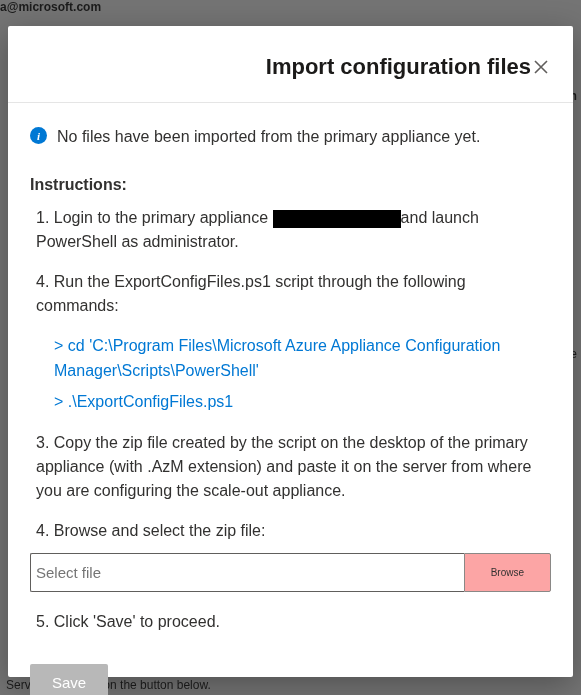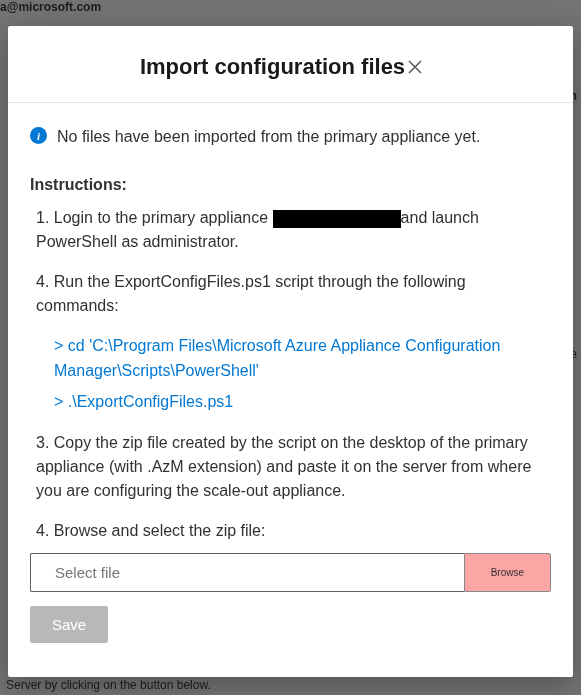--- a/index.html
+++ b/index.html
@@ -34,21 +34,21 @@
       left: 8px;
       right: 8px;
       bottom: 18px;
       background: #fff;
       border-radius: 2px;
       box-shadow: 0 8px 32px rgba(0,0,0,0.3);
       padding: 0;
     }
     .modal-header {
       display: flex;
-      justify-content: center;
+      justify-content: flex-end;
       align-items: center;
       padding: 28px 22px 22px 6px;
       border-bottom: 1px solid #e5e5e5;
     }
     .modal-title {
       font-size: 22px;
       font-weight: 600;
       color: #1b1a19;
     }
     .close-btn {
@@ -112,21 +112,21 @@
       padding-left: 24px;
       margin-bottom: 6px;
       line-height: 1.55;
     }
     .file-row {
       display: flex;
       margin-top: 10px;
     }
     .file-input {
       flex: 1;
-      padding: 10px 24px;
+      padding: 10px 5px;
       border: 1px solid #605e5c;
       border-right: none;
       border-radius: 2px 0 0 2px;
       font-size: 15px;
       color: #323130;
       background: #fff;
     }
     .browse-btn {
       padding: 10px 26px;
       border: 1px solid #8a8886;
@@ -188,16 +188,17 @@
       <span>3. Copy the zip file created by the script on the desktop of the primary appliance </span><span class="italic">(with .AzM extension)</span><span> and paste it on the server from where you are configuring the scale-out appliance.</span>
     </div>
 
     <div class="step" style="margin-bottom:10px;">4. Browse and select the zip file:</div>
 
     <div class="file-row">
       <input type="text" class="file-input" readonly="" placeholder="Select file" style="">
       <button class="browse-btn">Browse</button>
     </div>
 
+    <div class="step" style="margin-top:18px;">5. Click 'Save' to proceed.</div>
 
     <button class="save-btn">Save</button>
   </div>
 </div>
 
 </body></html>

